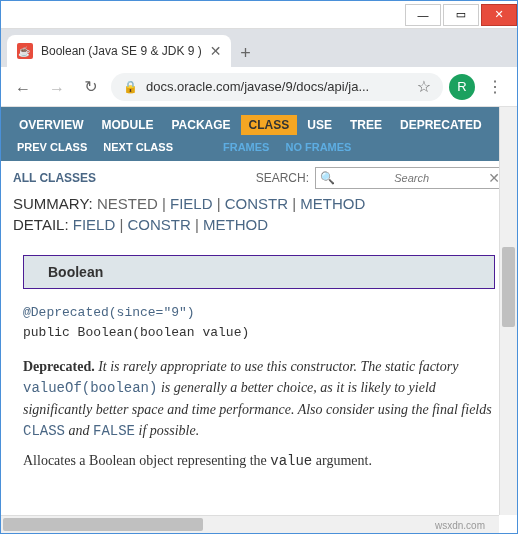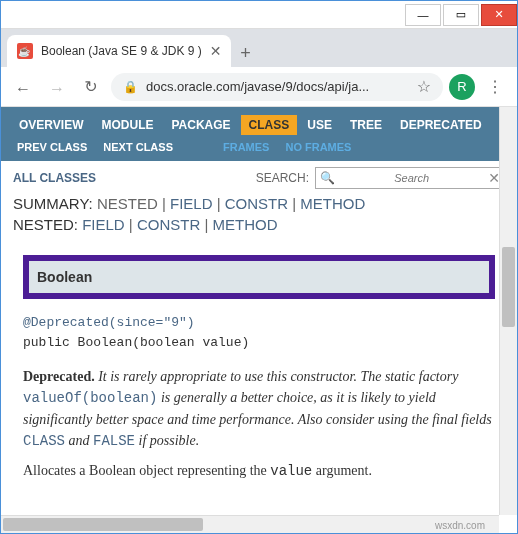--- a/index.html
+++ b/index.html
@@ -44,21 +44,21 @@
     .all-classes { color: #4a6785; font-weight: bold; }
     .search-label { color: #666; margin-left: auto; margin-right: 6px; }
     .search-box { border: 1px solid #aaa; height: 22px; width: 190px; display: flex; align-items: center; padding: 0 4px; gap: 4px; }
     .search-box input { border: none; outline: none; flex: 1; font-size: 11px; color: #14532d; font-style: italic; text-align: center; }
     .search-clear { color: #888; font-size: 14px; cursor: pointer; }
     .summary-row { color: #666; font-size: 15px; padding: 2px 0; }
     .summary-row .lbl { color: #333; }
     .summary-row a { color: #4a6785; text-decoration: none; }
     
     .doc-body { padding: 14px 22px; }
-    .doc-header { background: #dde5e9; border: 6px solid #4c1d95; padding: 8px 8px; font-weight: bold; font-size: 14px; color: #333; margin-bottom: 14px; }
+    .doc-header { background: #dde5e9; border: 1px solid #4c1d95; padding: 8px 24px; font-weight: bold; font-size: 14px; color: #333; margin-bottom: 14px; }
     .signature { font-family: 'Courier New', monospace; font-size: 13px; color: #333; margin-bottom: 14px; line-height: 1.5; }
     .annotation { color: #4a6785; }
     .deprecation { font-family: Georgia, serif; font-size: 14px; font-style: italic; color: #333; line-height: 1.5; margin-bottom: 8px; }
     .deprecation .hdr { font-weight: bold; font-style: normal; }
     .deprecation code { font-family: 'Courier New', monospace; color: #4a6785; font-style: normal; }
     .desc { font-family: Georgia, serif; font-size: 14px; color: #333; line-height: 1.5; }
     .desc code { font-family: 'Courier New', monospace; }
     
     .scrollbar-v { position: absolute; right: 0; top: 0; bottom: 18px; width: 18px; background: #f0f0f0; border-left: 1px solid #ddd; }
     .scrollbar-v .thumb { position: absolute; top: 140px; left: 2px; right: 2px; height: 80px; background: #c0c0c0; border-radius: 2px; }
@@ -132,21 +132,21 @@
         </div>
       </div>
       <div class="summary-row">
         <span class="lbl">SUMMARY:</span>
         <span>NESTED</span> |
         <a>FIELD</a> |
         <a>CONSTR</a> |
         <a>METHOD</a>
       </div>
       <div class="summary-row">
-        <span class="lbl">NESTED:</span>
+        <span class="lbl">DETAIL:</span>
         <a>FIELD</a> |
         <a>CONSTR</a> |
         <a>METHOD</a>
       </div>
     </div>
 
     <div class="doc-body">
       <div class="doc-header">Boolean</div>
       <div class="signature">
         <span class="annotation">@Deprecated(since="9")</span><br>

